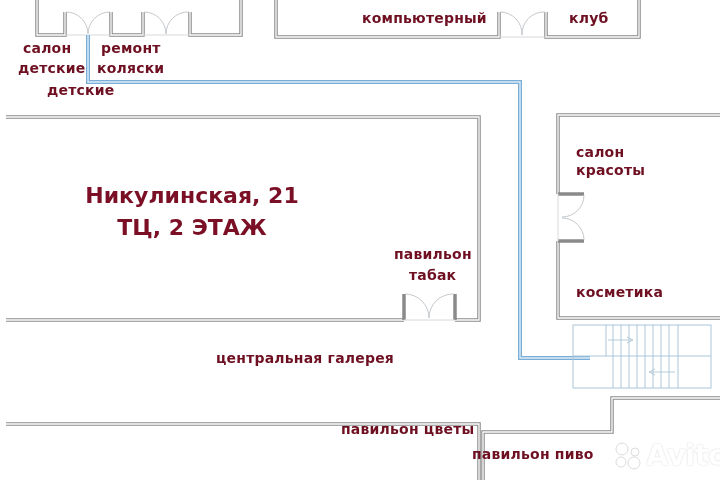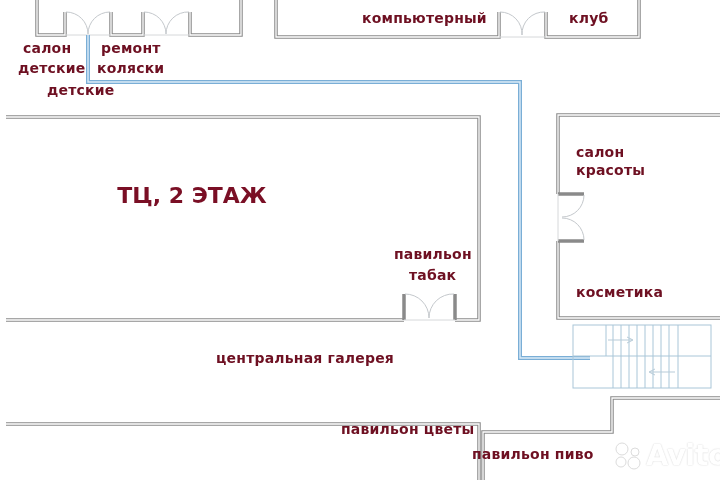--- a/index.html
+++ b/index.html
@@ -91,20 +91,21 @@
 
   <g>
     <path class="wall" d="M6 424 H479 V480"></path>
     <path class="wall-inner" d="M6 424 H479 V480"></path>
     <path class="wall" d="M483 480 V432 H612 V398 H720"></path>
     <path class="wall-inner" d="M483 480 V432 H612 V398 H720"></path>
   </g>
 </svg>
 
 <div class="title" style="left:82px; top:180px; width:220px;">
+  <div>Никулинская, 21</div>
   <div>ТЦ, 2 ЭТАЖ</div>
 </div>
 
 <div class="label" style="left:23px; top:41px;">салон</div>
 <div class="label" style="left:18px; top:61px;">детские</div>
 <div class="label" style="left:47px; top:83px;">детские</div>
 
 <div class="label" style="left:101px; top:41px;">ремонт</div>
 <div class="label" style="left:97px; top:61px;">коляски</div>
 

